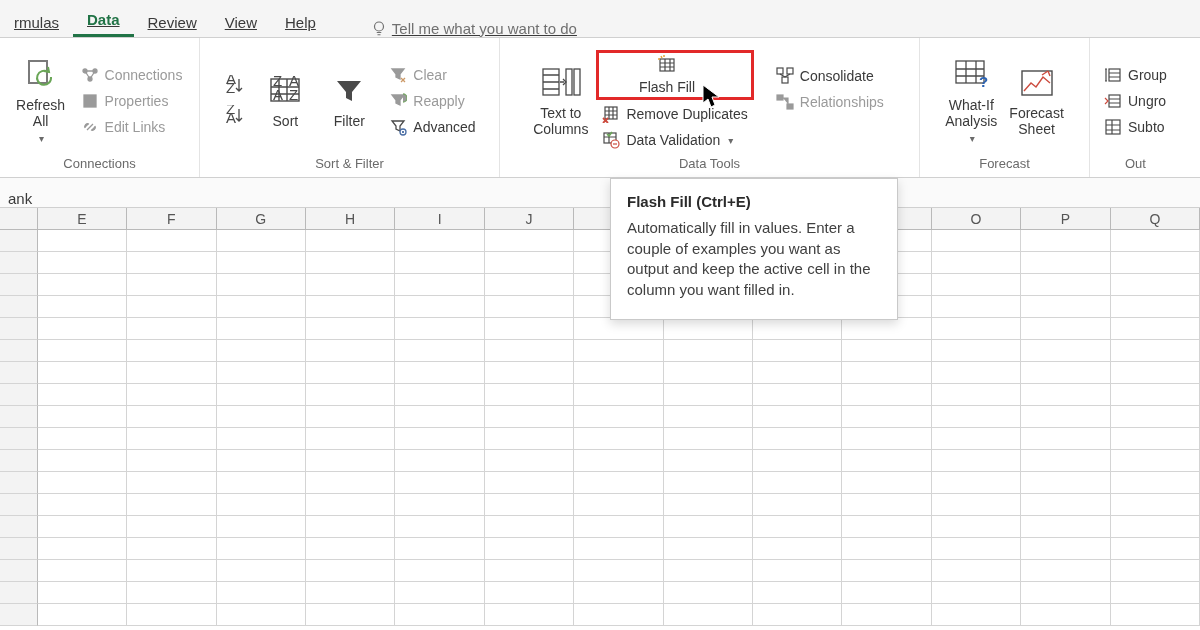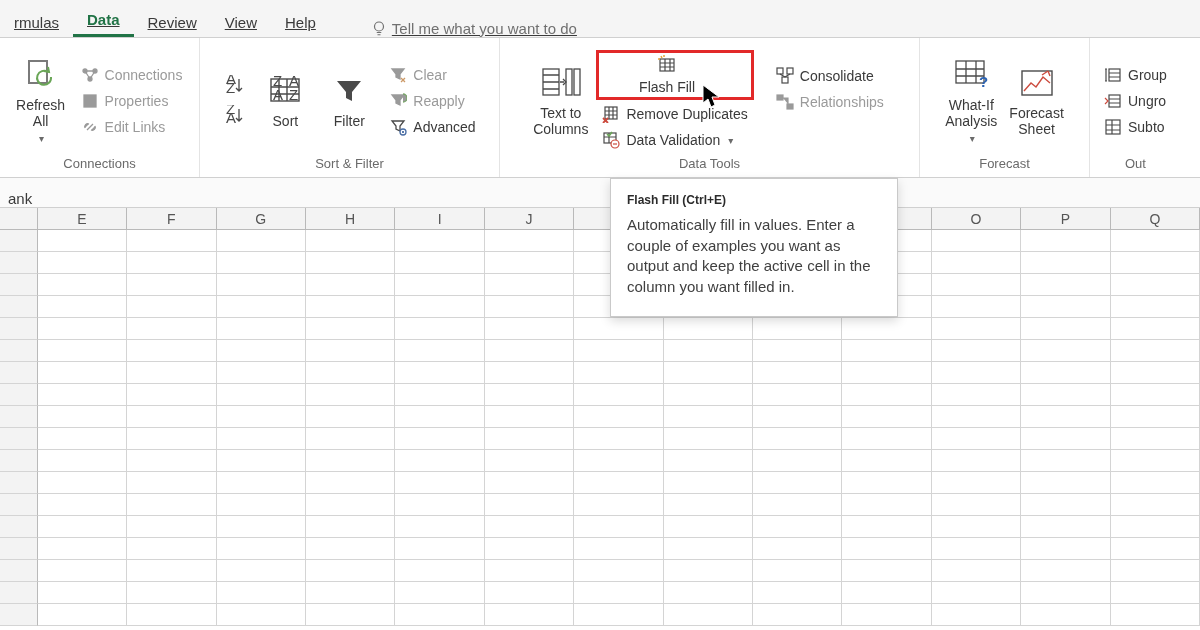--- a/index.html
+++ b/index.html
@@ -40,21 +40,21 @@
   
   .sheet{position:relative;}
   .colheads{display:flex;height:22px;background:#f3f3f3;}
   .rowhead{width:38px;border-right:1px solid var(--border-dark);border-bottom:1px solid var(--border-dark);background:#f3f3f3;}
   .colhead{width:90px;border-right:1px solid var(--border-dark);border-bottom:1px solid var(--border-dark);background:#f3f3f3;text-align:center;font-size:14px;line-height:22px;color:#555;}
   .gridrow{display:flex;height:22px;}
   .cell{width:90px;height:22px;border-right:1px solid var(--grid);border-bottom:1px solid var(--grid);}
   .rowcell{width:38px;height:22px;border-right:1px solid var(--border-dark);border-bottom:1px solid var(--grid);background:#f3f3f3;}
   
   .tooltip{position:absolute;left:610px;top:178px;width:288px;background:#fff;border:1px solid #c9c9c9;box-shadow:0 4px 10px rgba(0,0,0,0.15);padding:14px 16px 18px;z-index:50;}
-  .tooltip h4{margin:0 0 8px 0;font-size:12px;font-weight:700;color:#2b2b2b;}
+  .tooltip h4{margin:0 0 8px 0;font-size:15px;font-weight:700;color:#2b2b2b;}
   .tooltip p{margin:0;font-size:15px;line-height:1.38;color:#404040;}
   
   .cursor{position:absolute;left:702px;top:84px;z-index:60;pointer-events:none;}
   svg{display:block;}
 </style>
 </head>
 <body>
 
 <div class="tabs">
   <div class="tab">rmulas</div>

